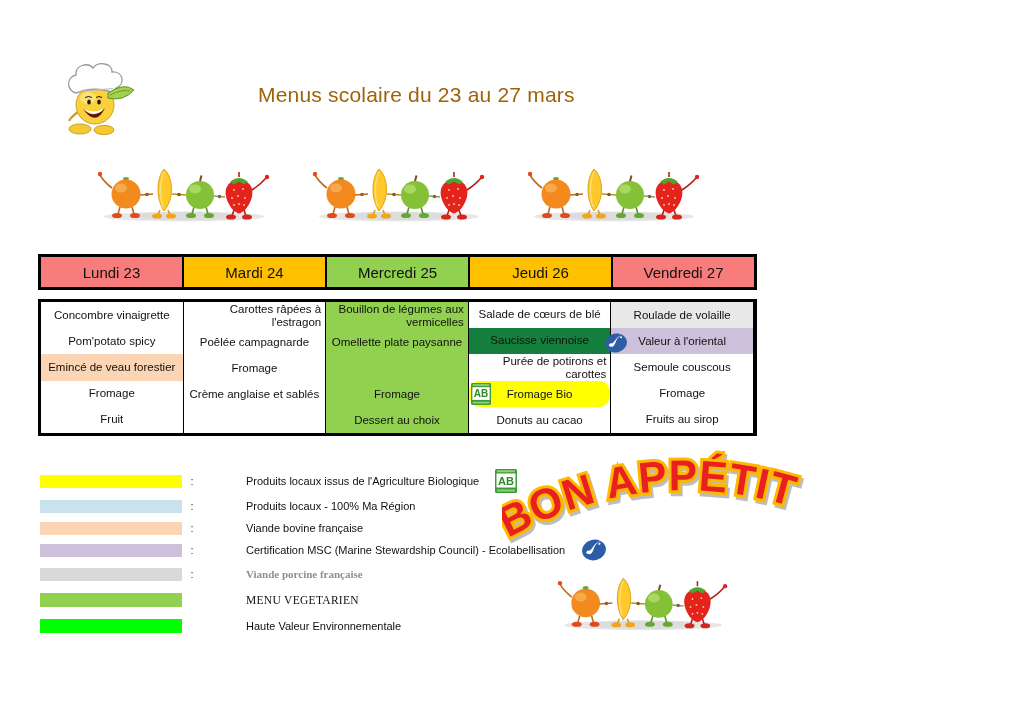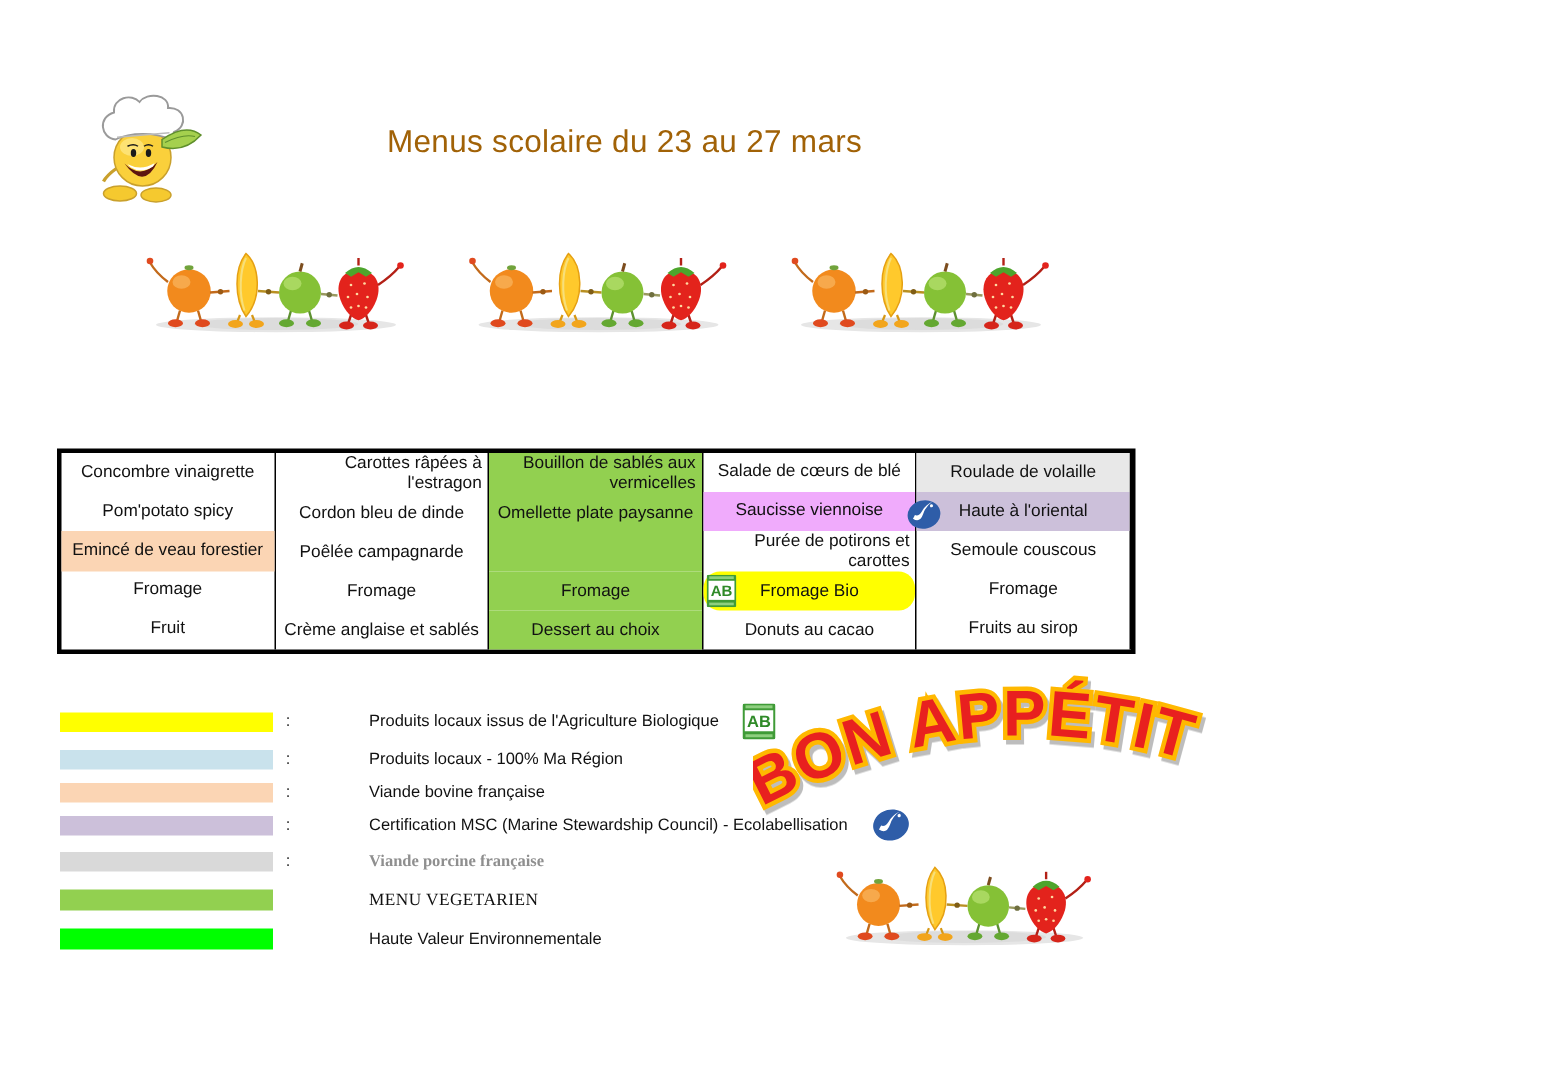--- a/index.html
+++ b/index.html
@@ -26,21 +26,21 @@
   .bg-red{background:#F97C7C;} .bg-gold{background:#FFC000;} .bg-green{background:#92D050;}
 
   
   .menu-body{position:absolute;left:38px;top:299px;width:719px;height:137px;display:flex;
              border:3px solid #000;box-sizing:border-box;background:#fff;}
   .menu-col{flex:1;display:grid;grid-template-rows:repeat(5,1fr);border-right:1.5px solid #000;box-sizing:border-box;}
   .menu-col:last-child{border-right:none;}
   .menu-cell{display:flex;align-items:center;justify-content:center;text-align:right;
              font-size:11.5px;line-height:1.12;padding:1px 4px;box-sizing:border-box;position:relative;}
   .col-veg .menu-cell{background:#92D050;}
-  .cell-beef{background:#FBD5B4;} .cell-pork{background:#f0abfc;} .cell-msc{background:#CCC0DA;}
+  .cell-beef{background:#FBD5B4;} .cell-pork{background:#15803d;} .cell-msc{background:#CCC0DA;}
   .cell-bio{background:#FFFF00;border-radius:11px;} .cell-ltgray{background:#E8E8E8;}
   .ab-in-cell{position:absolute;left:2px;top:2px;width:20px;height:22px;}
   .msc-in-table{position:absolute;left:563px;top:30px;width:24px;height:22px;z-index:5;}
 
   
   .legend-row{position:absolute;left:40px;display:flex;align-items:center;height:22px;}
   .swatch{width:142px;height:13px;margin-right:5px;flex:none;}
   .sw-tall{height:14px;}
   .colon{width:10px;text-align:center;font-size:11px;color:#333;flex:none;}
   .leg-label{font-size:11px;color:#111;margin-left:1px;white-space:nowrap;padding-left:48px;}
@@ -162,58 +162,64 @@
   <svg class="fruits f1">
       <use href="#fruit-band"></use>
     </svg>
   <svg class="fruits f2">
       <use href="#fruit-band"></use>
     </svg>
   <svg class="fruits f3">
       <use href="#fruit-band"></use>
     </svg>
 
+  <div class="day-header">
+    <div class="day-cell bg-red">Lundi 23</div>
+    <div class="day-cell bg-gold">Mardi 24</div>
+    <div class="day-cell bg-green">Mercredi 25</div>
+    <div class="day-cell bg-gold">Jeudi 26</div>
+    <div class="day-cell bg-red">Vendredi 27</div>
+  </div>
 
   <div class="menu-body">
     <div class="menu-col">
       <div class="menu-cell">Concombre vinaigrette</div>
       <div class="menu-cell">Pom'potato spicy</div>
       <div class="menu-cell cell-beef">Emincé de veau forestier</div>
       <div class="menu-cell">Fromage</div>
       <div class="menu-cell">Fruit</div>
     </div>
     <div class="menu-col">
       <div class="menu-cell">Carottes râpées à l'estragon</div>
-      <div class="menu-cell">Cordon bleu de dinde</div>
       <div class="menu-cell">Poêlée campagnarde</div>
       <div class="menu-cell">Fromage</div>
       <div class="menu-cell">Crème anglaise et sablés</div>
     </div>
     <div class="menu-col col-veg">
-      <div class="menu-cell">Bouillon de sablés aux vermicelles</div>
+      <div class="menu-cell">Bouillon de légumes aux vermicelles</div>
       <div class="menu-cell">Omellette plate paysanne</div>
       <div class="menu-cell"></div>
       <div class="menu-cell">Fromage</div>
       <div class="menu-cell">Dessert au choix</div>
     </div>
     <div class="menu-col">
       <div class="menu-cell">Salade de cœurs de blé</div>
       <div class="menu-cell cell-pork">Saucisse viennoise</div>
       <div class="menu-cell">Purée de potirons et carottes</div>
       <div class="menu-cell cell-bio">
         <svg class="ab-in-cell">
             <use href="#ab-logo"></use>
           </svg>
         <span>Fromage Bio</span>
       </div>
       <div class="menu-cell">Donuts au cacao</div>
     </div>
     <div class="menu-col">
       <div class="menu-cell cell-ltgray">Roulade de volaille</div>
-      <div class="menu-cell cell-msc">Haute à l'oriental</div>
+      <div class="menu-cell cell-msc">Valeur à l'oriental</div>
       <div class="menu-cell">Semoule couscous</div>
       <div class="menu-cell">Fromage</div>
       <div class="menu-cell">Fruits au sirop</div>
     </div>
     <svg class="msc-in-table">
         <use href="#msc-logo"></use>
       </svg>
   </div>
 
   <div class="legend-row" style="top:470px">

